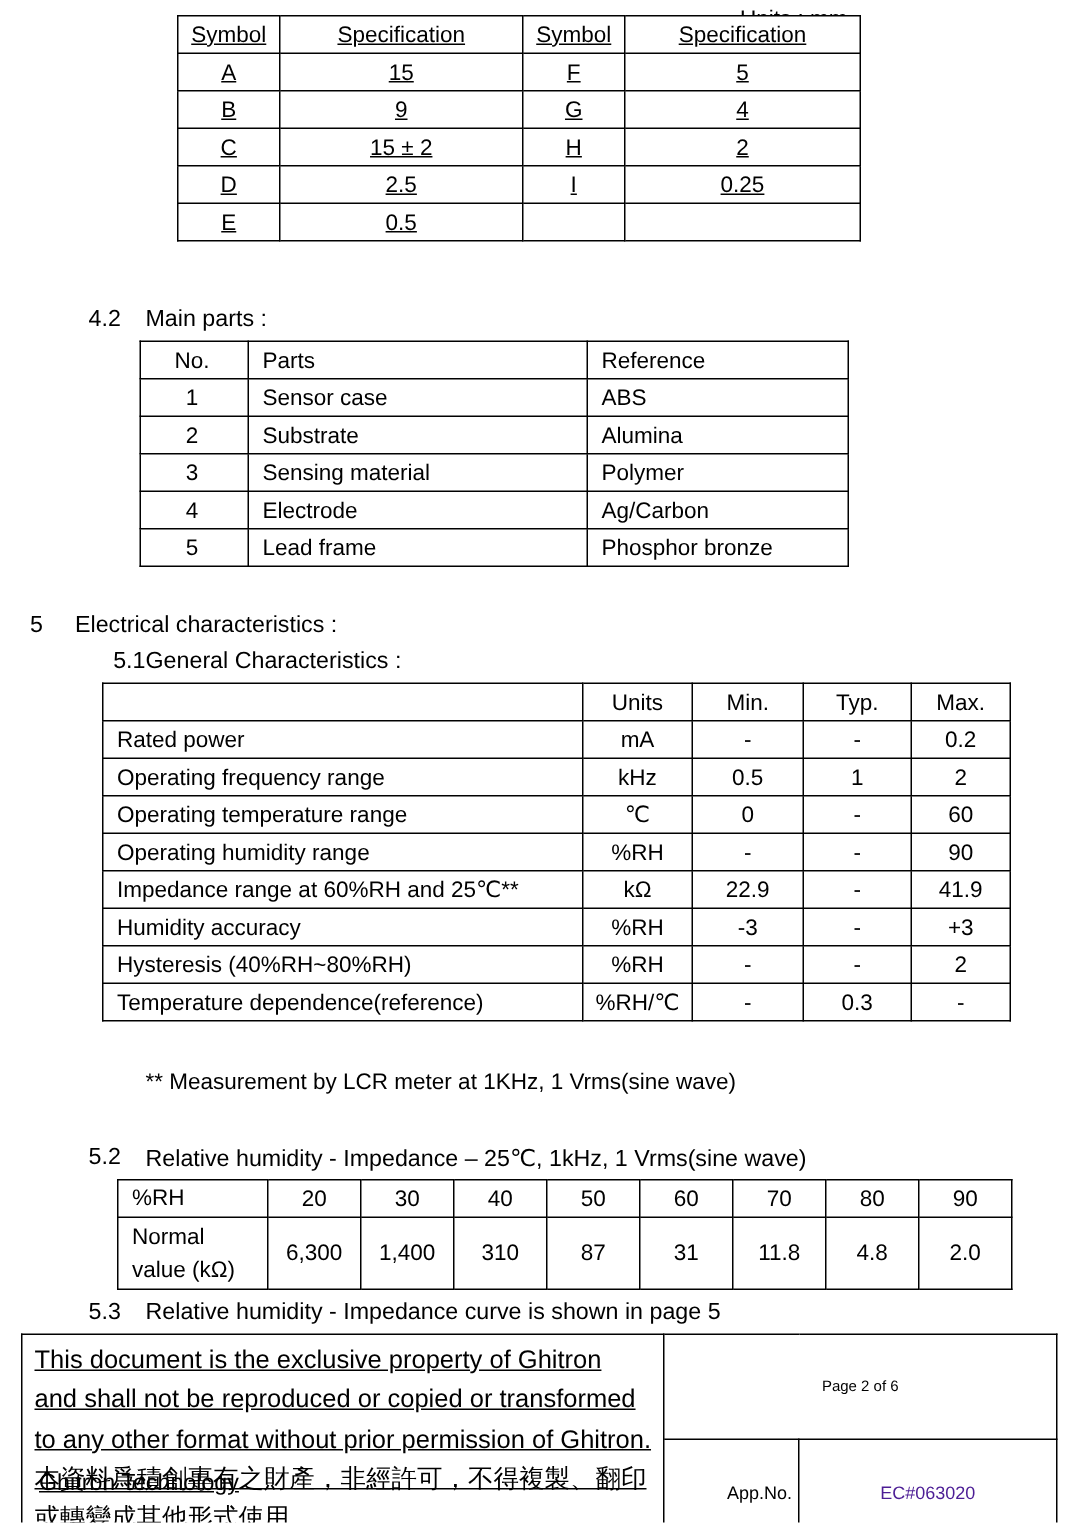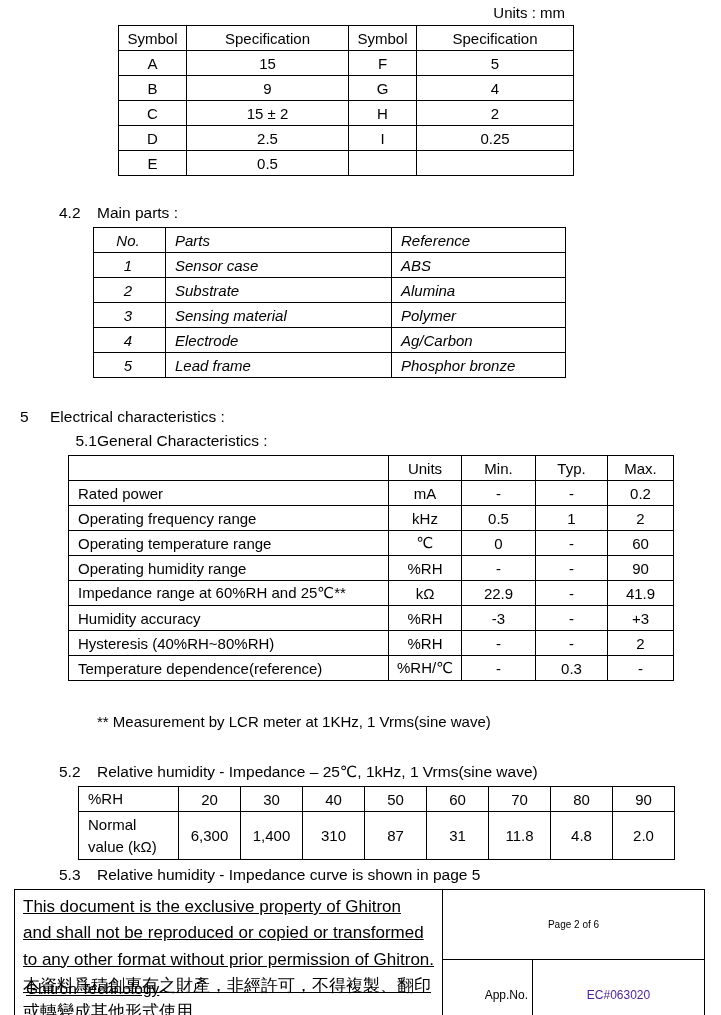--- a/index.html
+++ b/index.html
@@ -25,21 +25,21 @@
   }
 
   .units-label { font-size: 15px; width: 573px; text-align: right; padding-right: 8px; }
 
   
   .symbol-table { width: 455px; }
   .symbol-table th, .symbol-table td { text-align: center; }
 
   
   .parts-table { width: 472px; }
-  .parts-table th, .parts-table td { text-align: left; padding-left: 9px; font-style: italic; }
+  .parts-table th, .parts-table td { text-align: left; padding-left: 9px; }
   .parts-table th:first-child, .parts-table td:first-child { text-align: center; padding-left: 1px; }
 
   
   .gen-table { width: 605px; }
   .gen-table th, .gen-table td { text-align: center; height: 25px; }
   .gen-table td:first-child { text-align: left; padding-left: 9px; }
 
   
   .rh-table { width: 596px; }
   .rh-table td { text-align: center; }
@@ -62,21 +62,21 @@
   .footer-appno { text-align: right; font-size: 12px; height: 37px; }
   .footer-ecno { text-align: center; font-size: 12px; }
 
   .brand-text { font-size: 15.5px; }
 </style>
 </head>
 <body>
 
 <div class="abs units-label" style="left:0; top:4px;">Units : mm</div>
 
-<table class="abs symbol-table" style="left:118px; top:25px;">
+<table class="abs symbol-table" style="left:118px; top:10px;text-decoration:underline;">
   <colgroup>
     <col style="width:68px">
       <col style="width:162px">
       <col style="width:68px">
       <col style="width:157px">
   </colgroup>
   <thead>
       <tr>
         <th>Symbol</th>
         <th>Specification</th>

